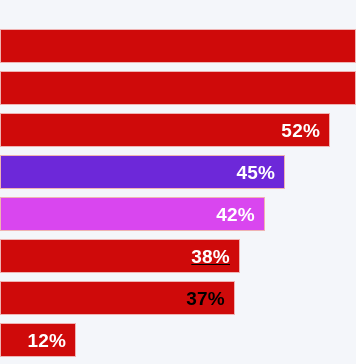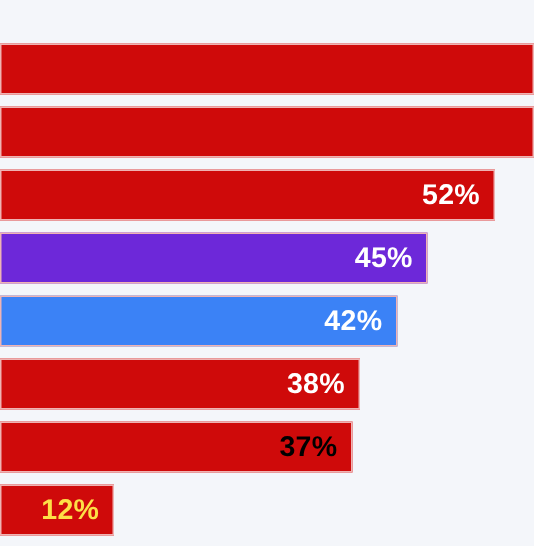--- a/index.html
+++ b/index.html
@@ -74,36 +74,36 @@
     </div>
   </div>
 
   <div class="bar-row">
     <div class="bar" style="width: 80.1%; background: #6d28d9; border-color: rgb(239, 179, 179);">
       <span class="bar-label" style="color: rgb(255, 255, 255);">45%</span>
     </div>
   </div>
 
   <div class="bar-row">
-    <div class="bar" style="width: 74.4%; background: #3b82f6; border-color: rgb(239, 179, 179);">
+    <div class="bar" style="width: 74.4%; background: #d946ef; border-color: rgb(239, 179, 179);">
       <span class="bar-label" style="color: rgb(255, 255, 255);">42%</span>
     </div>
   </div>
 
   <div class="bar-row">
-    <div class="bar" style="width: 67.4%; background: rgb(207, 10, 10); border-color: rgb(239, 179, 179);">
+    <div class="bar" style="width: 67.4%; background: rgb(207, 10, 10); border-color: rgb(239, 179, 179); text-decoration: underline;">
       <span class="bar-label" style="color: rgb(255, 255, 255);">38%</span>
     </div>
   </div>
 
   <div class="bar-row">
     <div class="bar" style="width: 66%; background: rgb(207, 10, 10); border-color: rgb(239, 179, 179);">
       <span class="bar-label" style="color: #000000;">37%</span>
     </div>
   </div>
 
   <div class="bar-row">
     <div class="bar" style="width: 21.4%; background: rgb(207, 10, 10); border-color: rgb(239, 179, 179);">
-      <span class="bar-label" style="color: #fde047;">12%</span>
+      <span class="bar-label" style="color: #ffffff;">12%</span>
     </div>
   </div>
 
 </div>
 
 </body></html>

